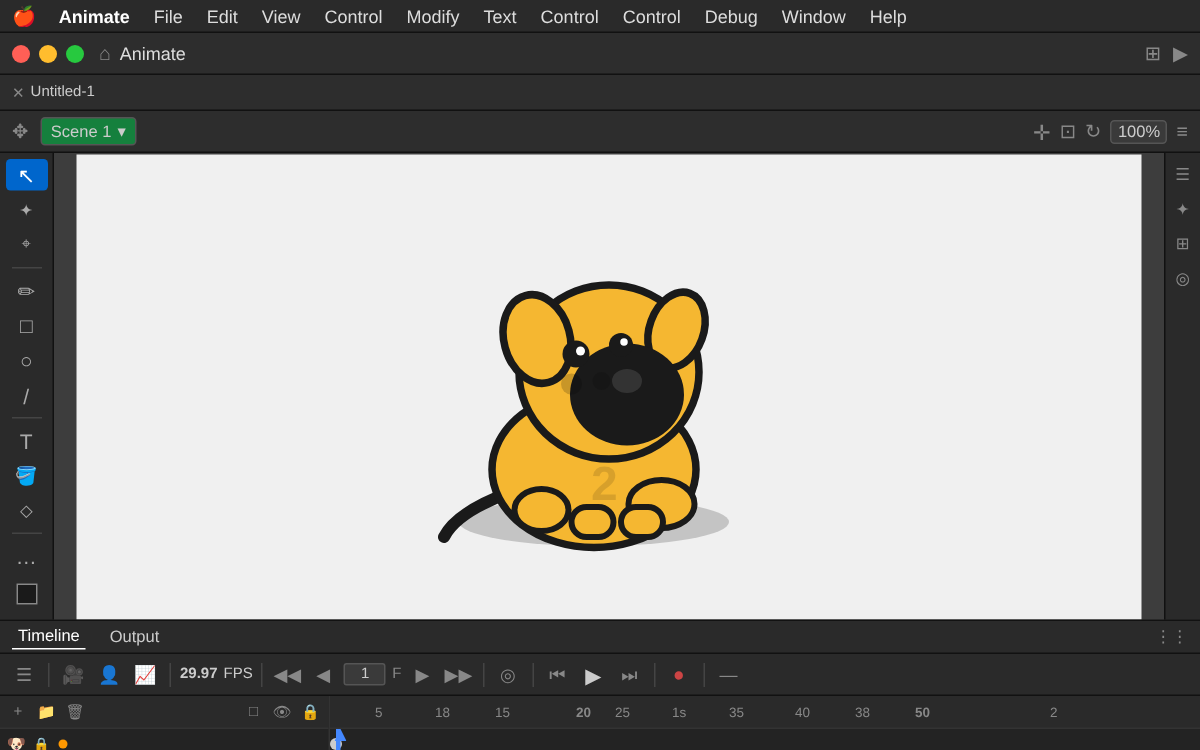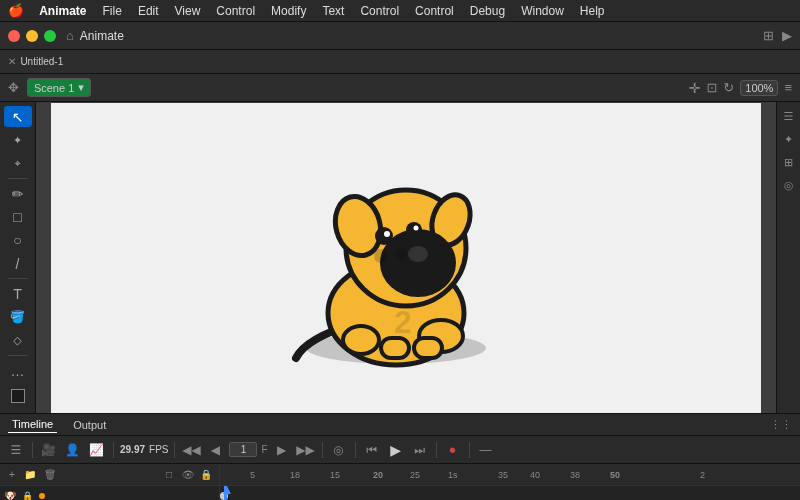--- a/index.html
+++ b/index.html
@@ -442,24 +442,24 @@
       </div>
 
     </div>
 
     <div id="frames-area">
       <div id="frame-ruler">
 
         <span style="position:absolute;left:30px;">5</span>
         <span style="position:absolute;left:70px;">18</span>
         <span style="position:absolute;left:110px;">15</span>
-        <span style="position:absolute;left:153px;font-weight:bold;">20</span>
+        <span style="position:absolute;left:164px;font-weight:bold;">20</span>
         <span style="position:absolute;left:190px;">25</span>
         <span style="position:absolute;left:228px;">1s</span>
-        <span style="position:absolute;left:278px;">35</span>
+        <span style="position:absolute;left:266px;">35</span>
         <span style="position:absolute;left:310px;">40</span>
         <span style="position:absolute;left:350px;">38</span>
         <span style="position:absolute;left:390px;font-weight:bold;">50</span>
         <span style="position:absolute;left:430px;margin-top:48px;">55</span>
         <span style="position:absolute;left:480px;">2</span>
       </div>
       <div id="frames-body">
 
         <div class="playhead" style="left:4px;">
           <div class="playhead-top"></div>

